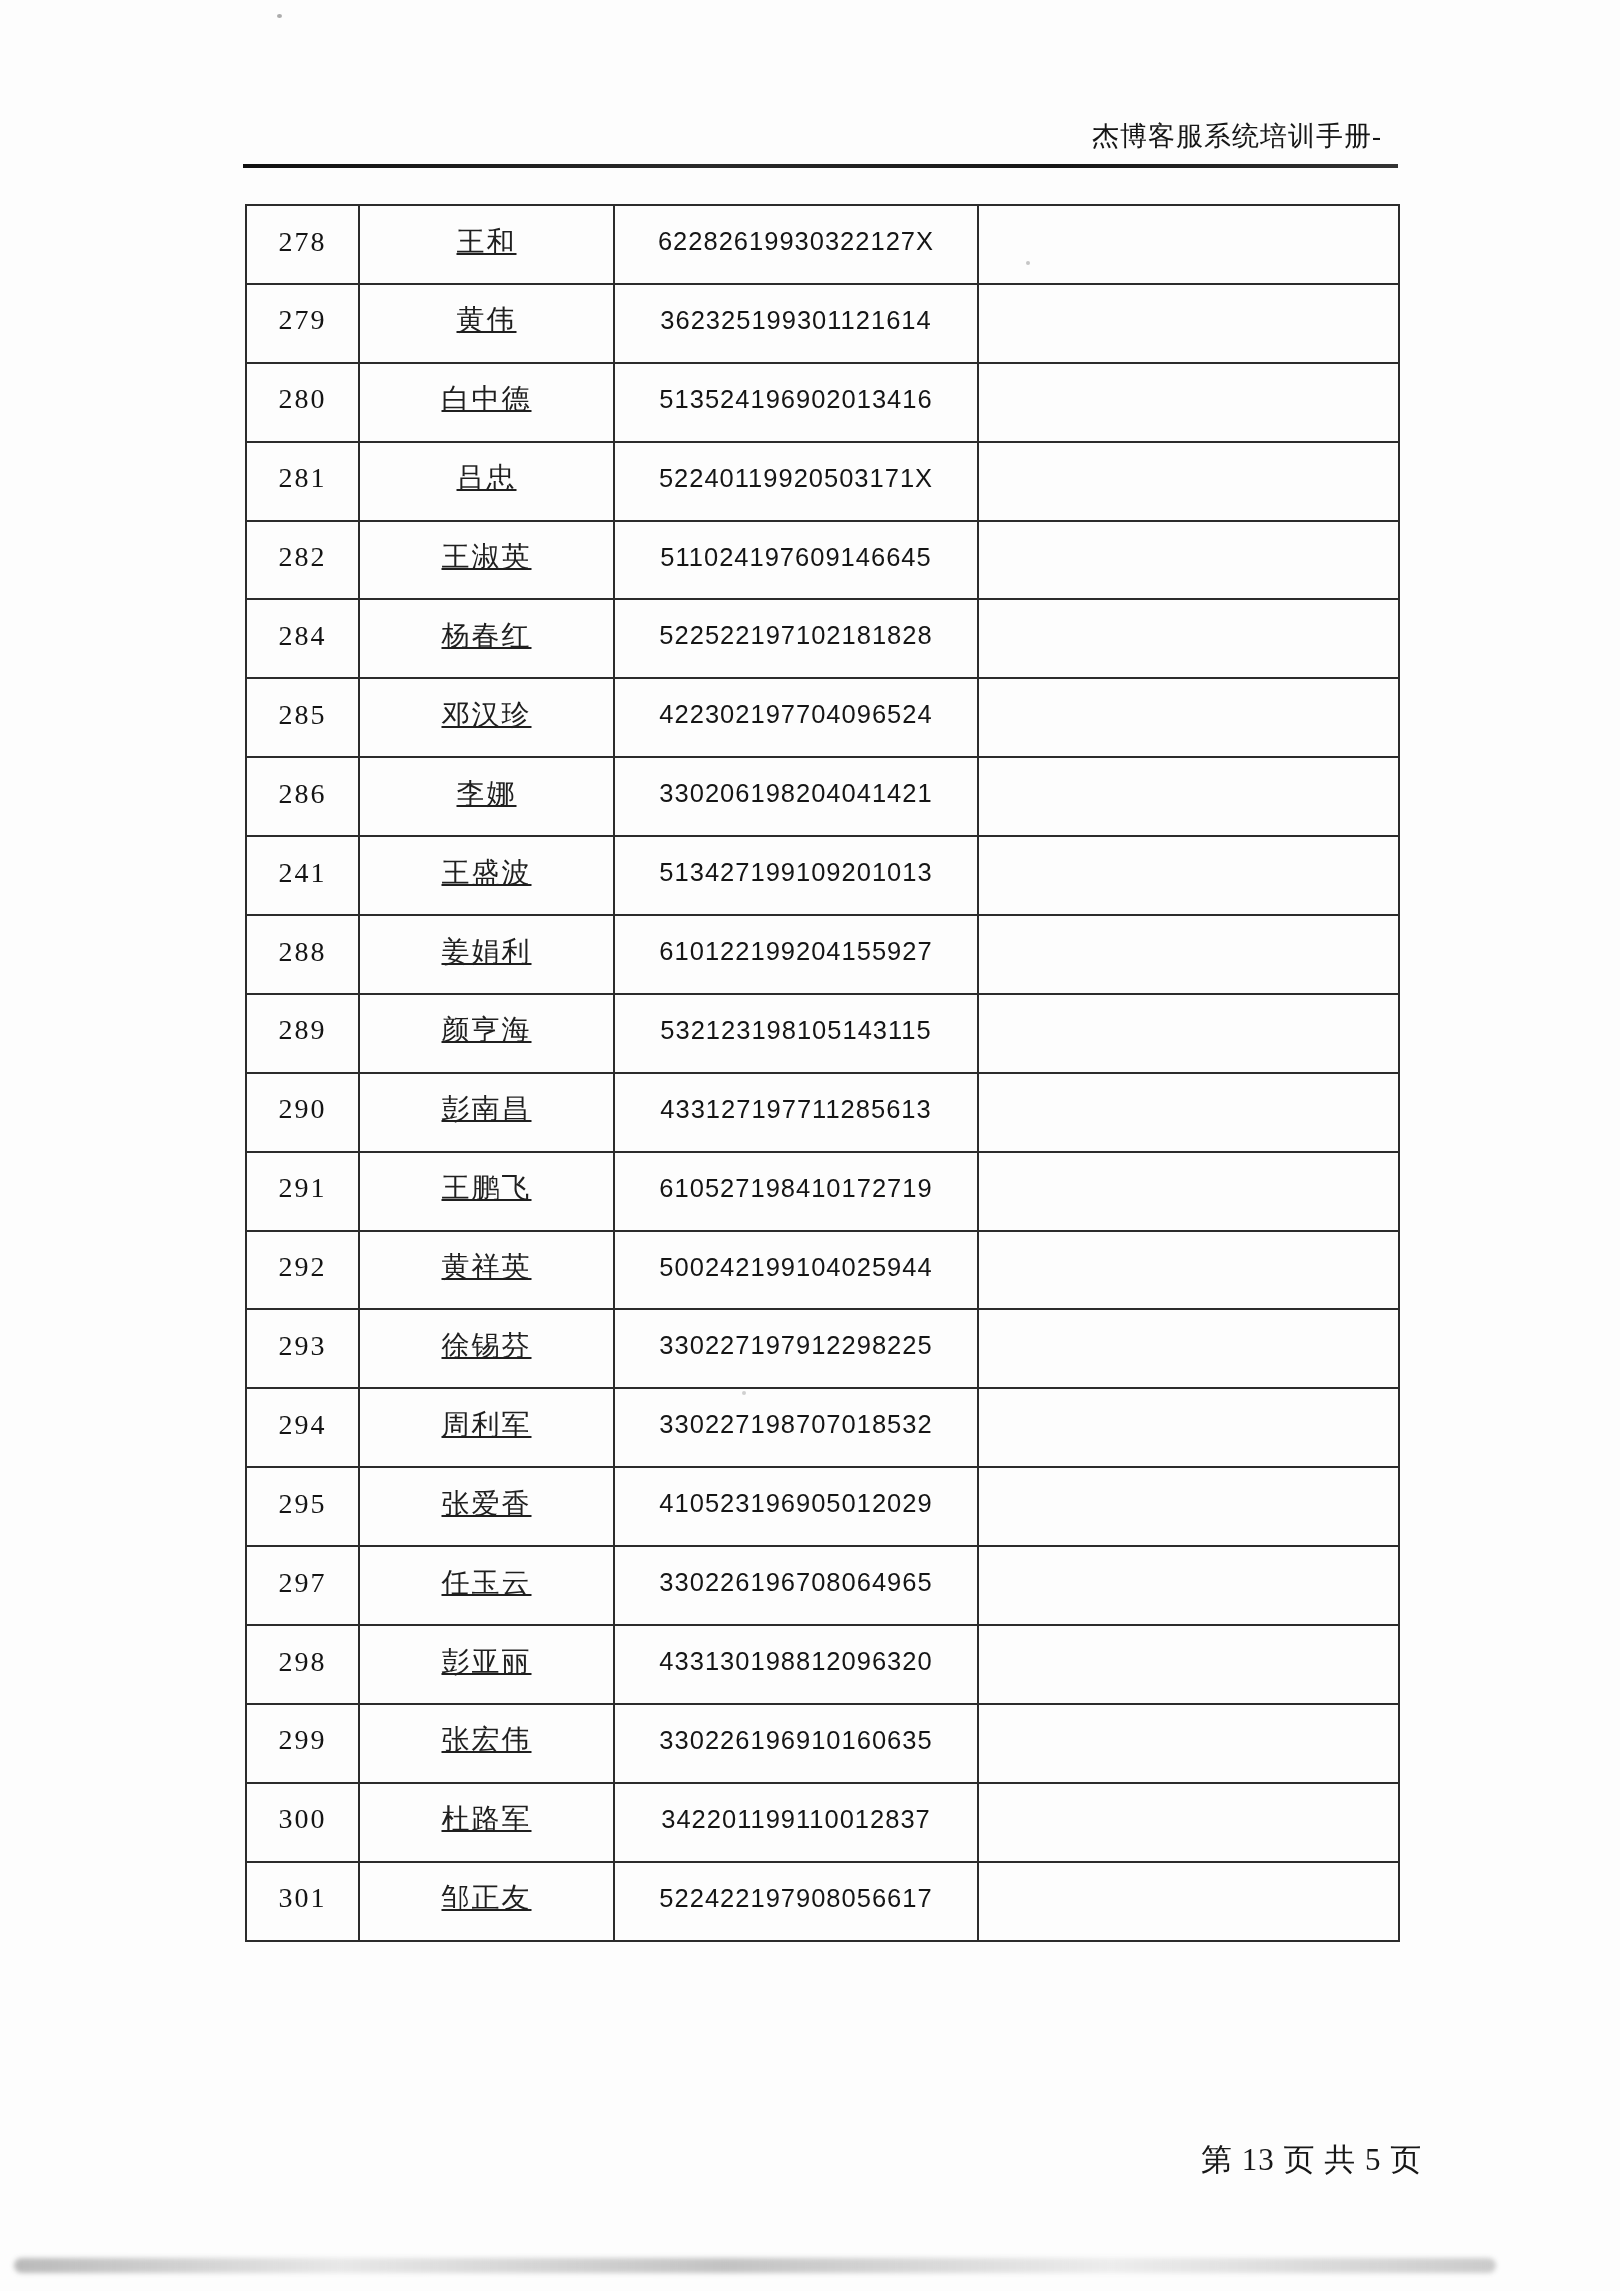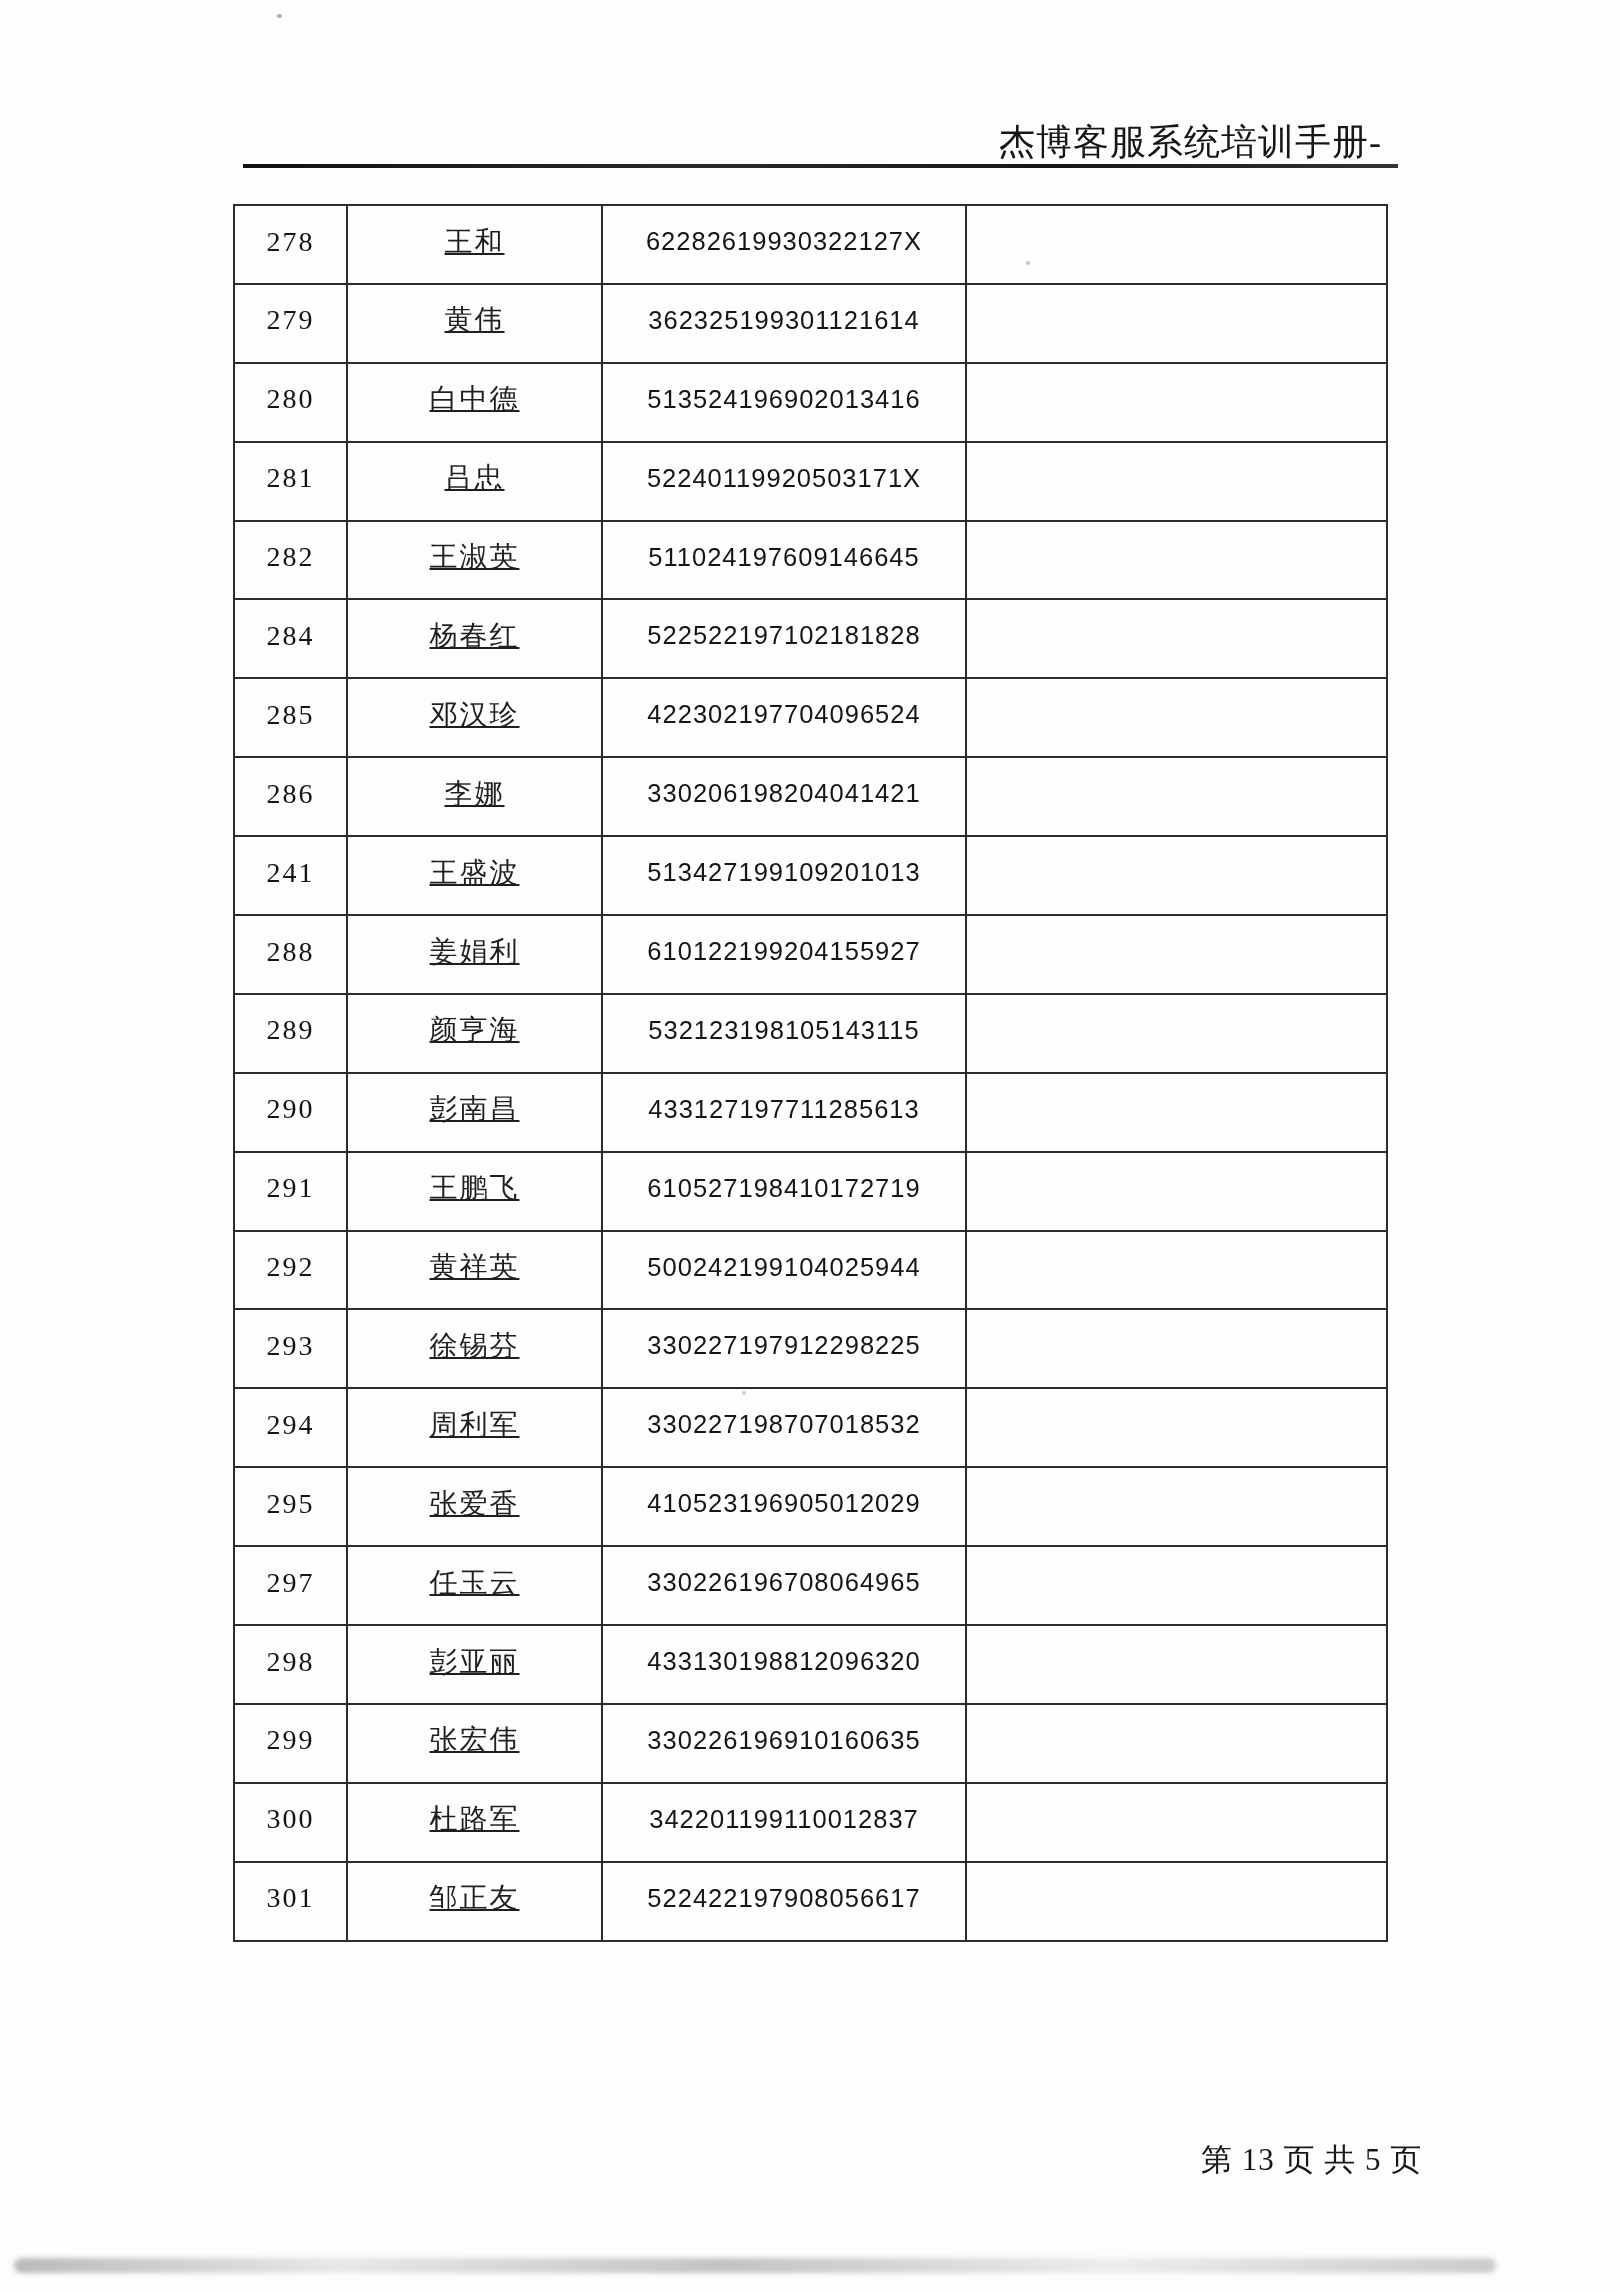--- a/index.html
+++ b/index.html
@@ -15,40 +15,40 @@
     overflow: hidden;
     color: #1b1b1b;
     font-family: "Liberation Serif", serif;
   }
 
   
   .header-title {
     position: absolute;
     top: 118px;
     right: 238px;
-    font-size: 36px;
+    font-size: 27px;
     font-weight: 500;
     letter-spacing: 1px;
     color: #161616;
     white-space: nowrap;
   }
   .header-rule {
     position: absolute;
     top: 164px;
     left: 243px;
     width: 1155px;
     height: 3.9px;
     background: linear-gradient(90deg, #101010, #2a2a2a 40%, #161616 70%, #333333);
   }
 
   
   table.roster {
     position: absolute;
     top: 204px;
-    left: 233px;
+    left: 245px;
     width: 1153px;
     border-collapse: collapse;
     table-layout: fixed;
     border-radius: 10px;
   }
   table.roster, table.roster td {
     border: 2px solid #2c2c2c;
   }
   table.roster {
     border-width: 2.9px;

